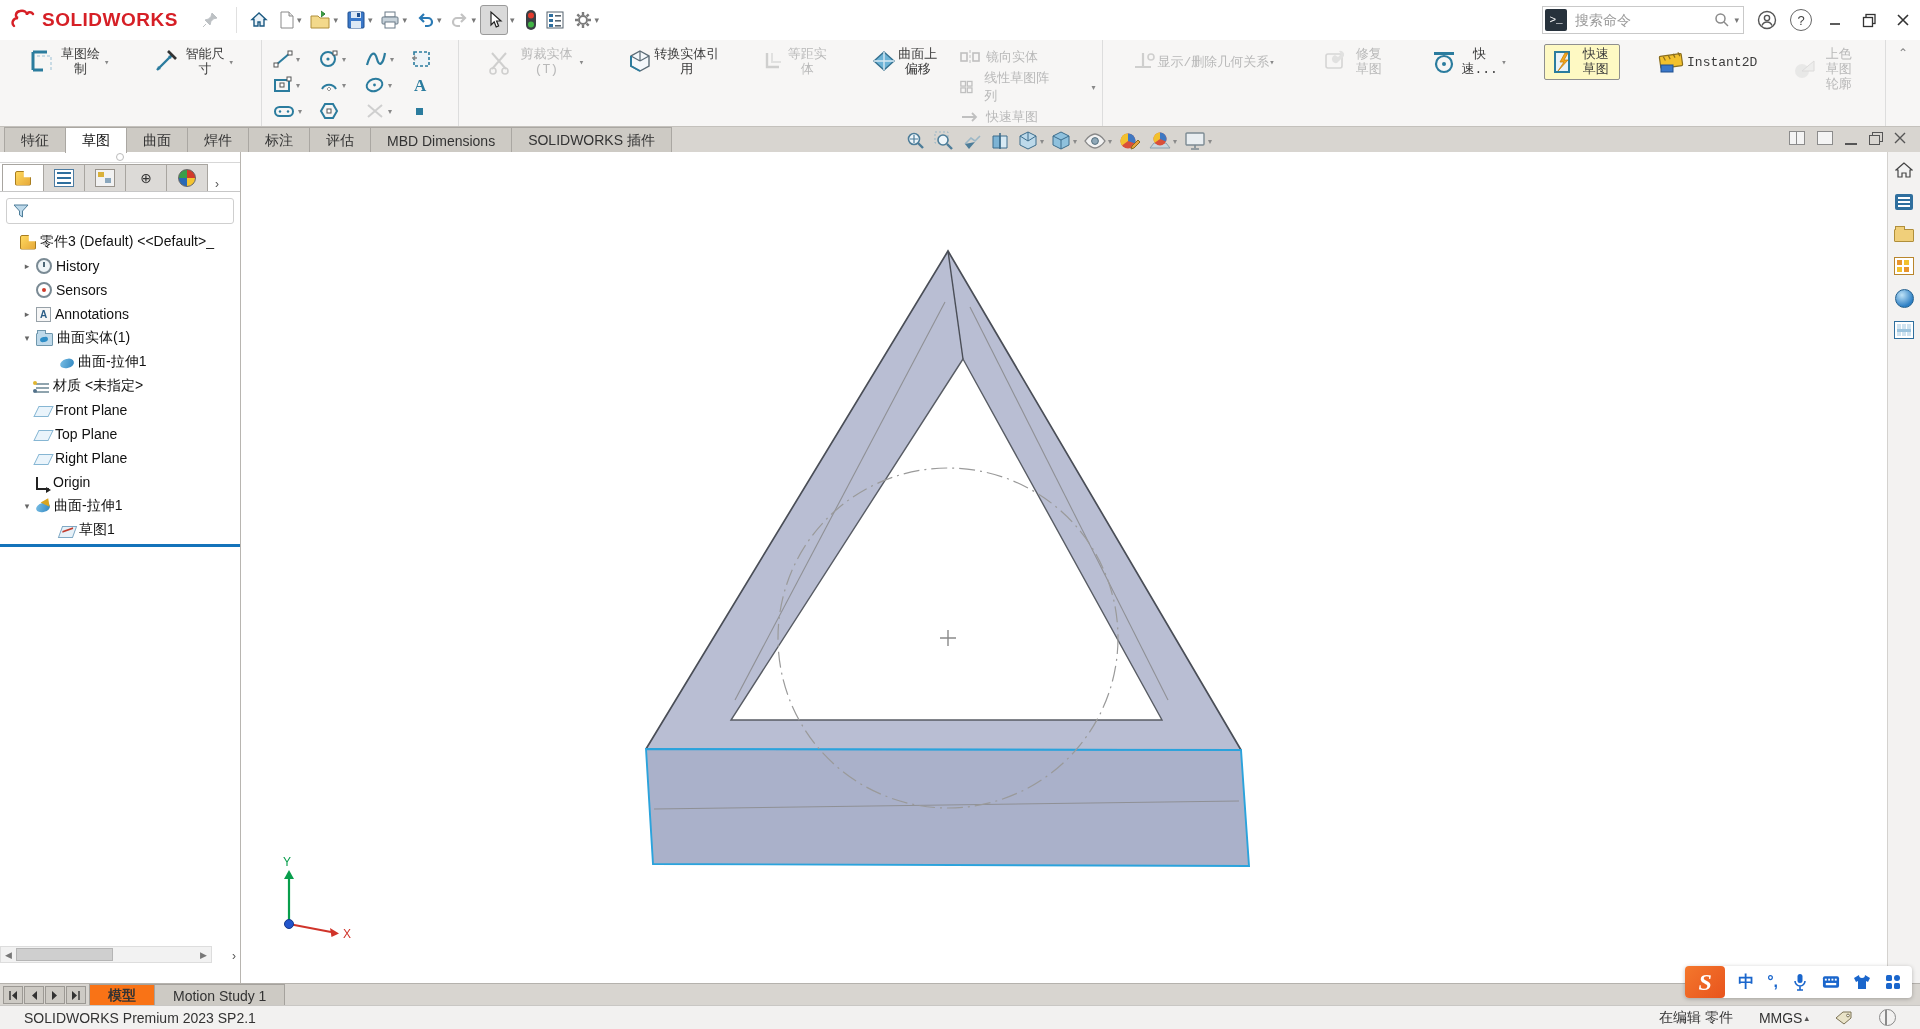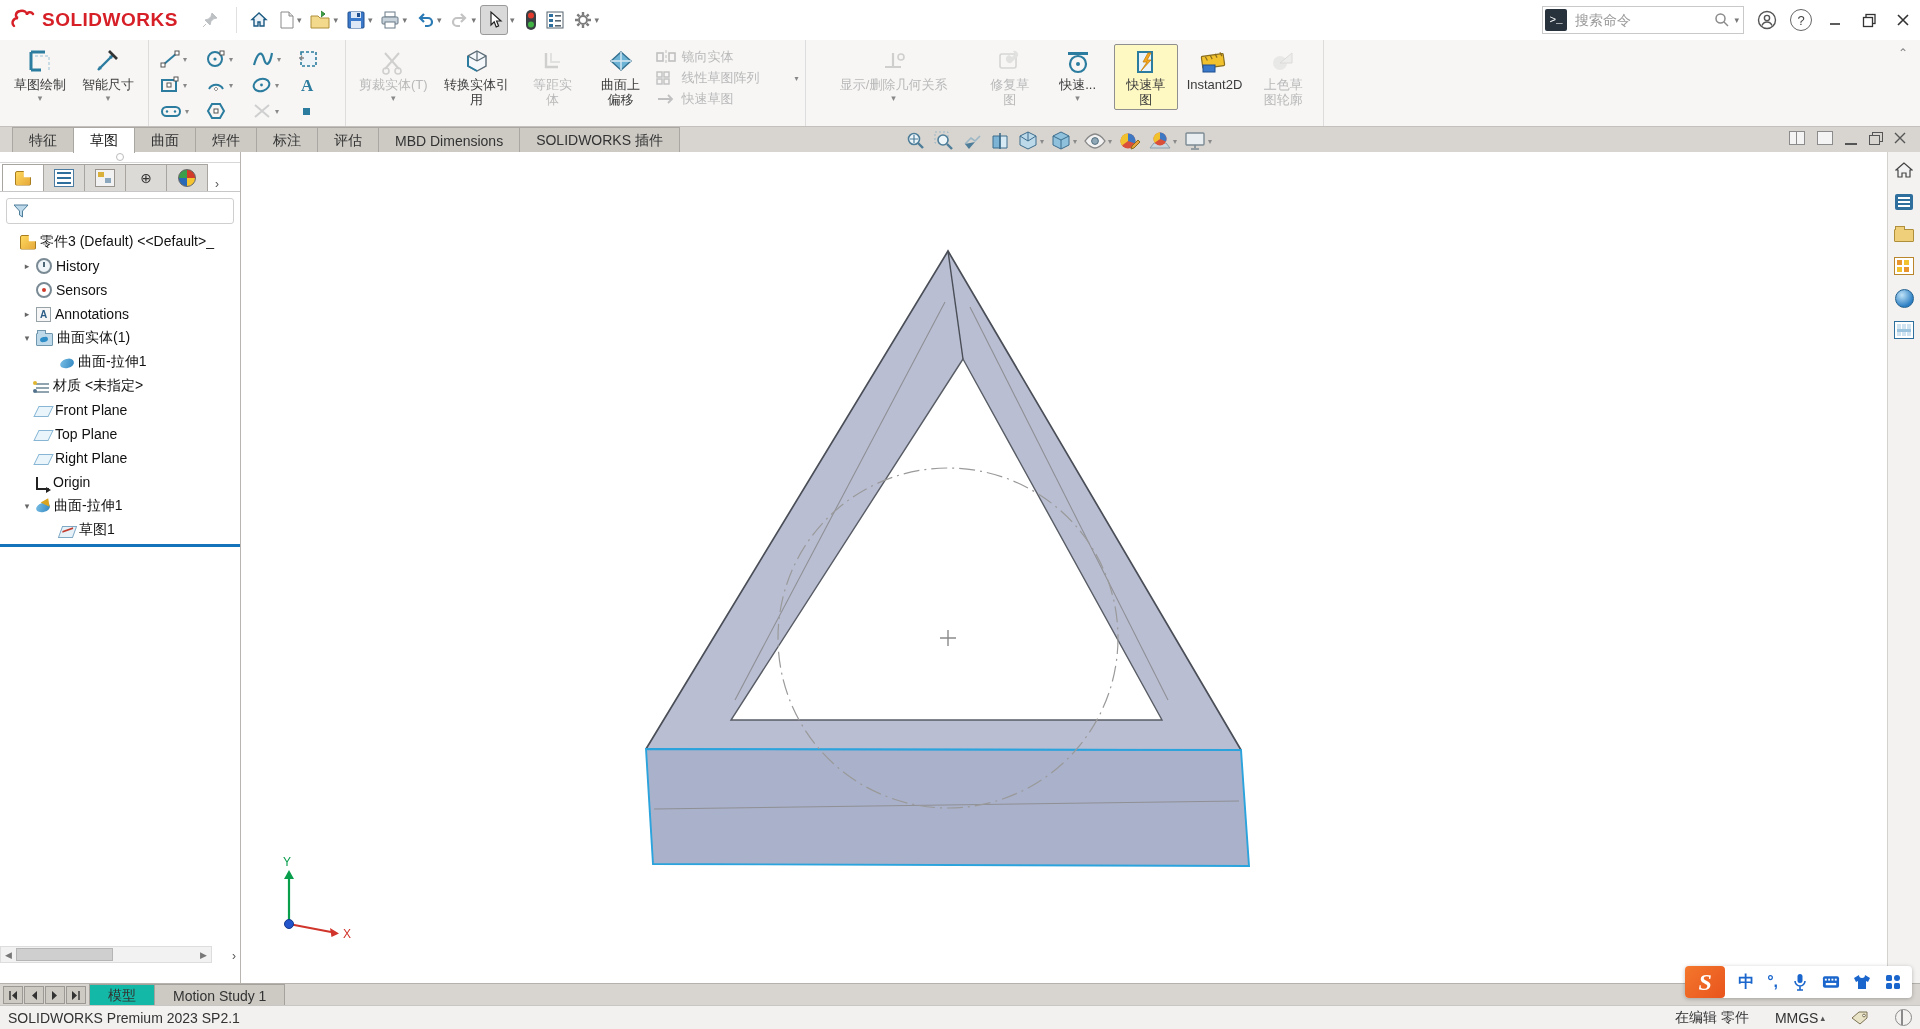--- a/index.html
+++ b/index.html
@@ -24,38 +24,38 @@
   .searchbox{display:flex;align-items:center;width:200px;height:26px;border:1px solid #c9c9c9;background:#fff;margin-left:auto;margin-right:6px;}
   .search-glyph{width:22px;height:22px;background:#27323c;color:#fff;font-family:"Liberation Mono",monospace;font-size:11px;display:flex;align-items:center;justify-content:center;margin:0 6px 0 2px;border-radius:2px;}
   .search-input{border:none;outline:none;flex:1;font-size:14px;color:#333;min-width:0;background:transparent;}
   .search-input::placeholder{color:#9a9a9a;}
   .winbtn{width:34px;height:30px;display:flex;align-items:center;justify-content:center;color:#555;}
   .helpcirc{width:20px;height:20px;border:1.5px solid #666;border-radius:50%;display:flex;align-items:center;justify-content:center;font-size:13px;color:#444;}
 
   
   .ribbon{position:absolute;left:0;top:40px;width:1920px;height:86px;background:#f7f6f5;display:flex;align-items:stretch;}
   .rgroup{display:flex;align-items:flex-start;padding:4px 6px;border-right:1px solid #ddd;}
-  .rbtn{display:flex;flex-direction:column;align-items:center;justify-content:flex-start;padding:2px 4px;margin:0 2px;border:1px solid transparent;border-radius:2px;min-width:54px;}
+  .rbtn{display:flex;flex-direction:row;align-items:center;justify-content:flex-start;padding:2px 4px;margin:0 16px;border:1px solid transparent;border-radius:2px;min-width:54px;font-family:Liberation Mono, monospace;}
   .rbtn .ric{height:30px;display:flex;align-items:center;justify-content:center;}
   .rbtn .rlabel{font-size:13px;line-height:15px;color:#3c3c3c;text-align:center;max-width:70px;}
   .rbtn .rcaret{font-size:9px;color:#888;line-height:10px;margin-top:1px;}
   .rbtn.disabled .rlabel{color:#b9b9b9;}
   .rbtn.disabled .ric{opacity:.35;filter:grayscale(1);}
   .rbtn.pressed{background:#fef9c3;border:1px solid #8f8f8f;}
   .narrow .rlabel{max-width:44px;}
   .sketchgrid{display:grid;grid-template-columns:repeat(4,46px);grid-auto-rows:26px;align-items:center;padding-top:2px;}
   .sgcell{display:flex;align-items:center;gap:2px;padding-left:4px;}
   .sgcaret{font-size:8px;color:#888;}
   .stack3{display:flex;flex-direction:column;justify-content:flex-start;gap:3px;padding-top:4px;}
   .stack3 .srow{display:flex;align-items:center;gap:5px;font-size:13px;color:#b9b9b9;}
   .ribbon-collapse{margin-left:auto;align-self:flex-start;padding:6px 12px;color:#888;font-size:12px;}
 
   
   .tabrow{position:absolute;left:0;top:126px;width:1920px;height:26px;background:#d8d5d0;border-top:1px solid #c4c1bc;display:flex;align-items:flex-end;}
-  .ctabs{display:flex;height:26px;align-items:stretch;padding-left:12px;}
+  .ctabs{display:flex;height:26px;align-items:stretch;padding-left:4px;}
   .ctab{padding:4px 16px 3px;font-size:14px;color:#333;background:#cdcac4;border:1px solid #aaa7a2;border-bottom:none;margin-right:-1px;display:flex;align-items:center;}
   .ctab.active{background:#fff;color:#111;position:relative;z-index:2;}
   .headsup{display:flex;align-items:center;gap:6px;position:absolute;left:905px;top:2px;height:24px;}
   .hbtn{display:flex;align-items:center;gap:1px;}
   .hcaret{font-size:8px;color:#8a8a8a;}
   .paneglyphs{position:absolute;right:14px;top:4px;display:flex;gap:12px;align-items:center;}
   .pg{width:14px;height:12px;border:1px solid #8b8b8b;background:#f4f4f4;position:relative;}
   .pg.split::after{content:"";position:absolute;left:6px;top:0;bottom:0;width:1px;background:#8b8b8b;}
   .pg.min{border:none;background:none;height:12px;width:12px;border-bottom:2px solid #555;}
   .pg.rest{border:none;background:none;width:13px;height:12px;position:relative;}
@@ -133,22 +133,22 @@
   .tsi.props::after{content:"";position:absolute;inset:2px;background:
      linear-gradient(#9cc4de 0 0) left/100% 3px no-repeat,
      repeating-linear-gradient(90deg,#cfe3f0 0 4px,#fff 4px 5px);}
 
   
   .bottomtabs{position:absolute;left:0;top:983px;width:1920px;height:22px;background:#d8d5d0;border-top:1px solid #b5b2ad;display:flex;align-items:stretch;}
   .navbtns{display:flex;align-items:center;gap:1px;padding:0 3px;}
   .nb{width:18px;height:16px;background:#cdcac4;border:1px solid #9c9994;display:flex;align-items:center;justify-content:center;}
   .nb svg{display:block;}
   .btab{padding:2px 18px;font-size:14px;display:flex;align-items:center;background:#cdcac4;border:1px solid #a5a29d;border-bottom:none;margin-right:-1px;color:#333;}
-  .btab.active{background:#14b8a6;}
-  .statusbar{position:absolute;left:0;top:1005px;width:1920px;height:24px;background:#f2f1f0;border-top:1px solid #c9c7c4;display:flex;align-items:center;padding:0 8px;font-size:14px;color:#333;box-sizing:border-box;}
+  .btab.active{background:#f97316;font-weight:bold;}
+  .statusbar{position:absolute;left:0;top:1005px;width:1920px;height:24px;background:#f2f1f0;border-top:1px solid #c9c7c4;display:flex;align-items:center;padding:0 24px;font-size:14px;color:#333;box-sizing:border-box;}
   .status-right{margin-left:auto;display:flex;align-items:center;gap:26px;}
   .status-right .units{display:flex;align-items:center;gap:2px;}
   .caret-up{font-size:9px;color:#555;}
   .globe{width:15px;height:15px;border:1.5px solid #8a8a8a;border-radius:50%;position:relative;}
   .globe::after{content:"";position:absolute;left:5px;top:0;bottom:0;width:1.5px;background:#8a8a8a;}
 
   
   .ime{position:absolute;right:8px;top:966px;height:32px;background:#fff;border-radius:4px;box-shadow:0 1px 4px rgba(0,0,0,.25);display:flex;align-items:center;padding-right:10px;gap:13px;}
   .sogou{width:40px;height:32px;background:linear-gradient(135deg,#f4772c,#e8541d);border-radius:4px;color:#fff;font:italic bold 24px/32px "Liberation Serif",serif;text-align:center;}
   .ime .blue{color:#1a66cc;font-weight:bold;font-size:16px;}

